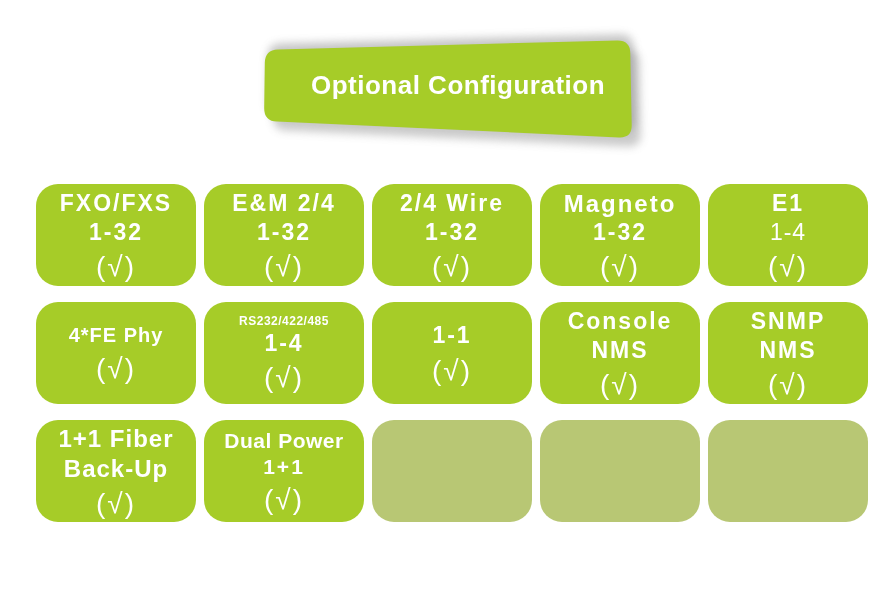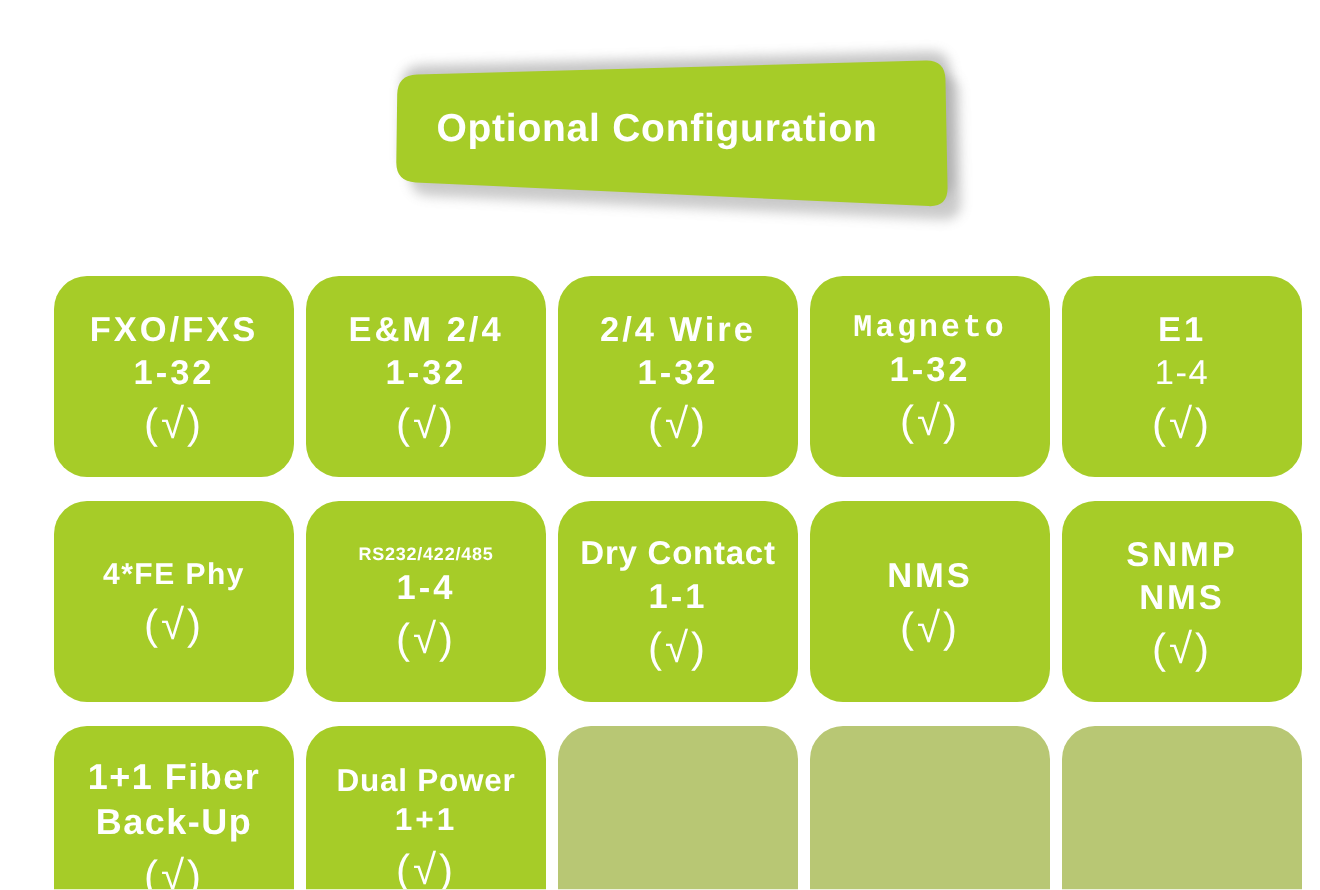--- a/index.html
+++ b/index.html
@@ -11,41 +11,41 @@
     width: 880px;
     height: 593px;
     background: #ffffff;
     overflow: hidden;
   }
 
   
   .banner-svg { position: absolute; left: 240px; top: 15px; }
   .banner-label {
     position: absolute;
-    left: 254px; top: 50px;
+    left: 274px; top: 50px;
     width: 368px; height: 70px;
     display: flex; align-items: center; justify-content: center;
     color: #ffffff;
     font-size: 26px;
     font-weight: bold;
     letter-spacing: 0.5px;
     white-space: nowrap;
   }
 
   
   .cards {
     position: absolute;
     left: 36px; top: 184px;
     display: grid;
     grid-template-columns: repeat(5, 160px);
     column-gap: 8px;
     row-gap: 16px;
   }
   .card {
-    width: 160px; height: 134px;
+    width: 160px; height: 102px;
     background: var(--green, #a6cc28);
     border-radius: 22px;
     color: #ffffff;
     display: flex;
     flex-direction: column;
     align-items: center;
     justify-content: center;
     text-align: center;
     padding: 4px 2px;
   }
@@ -60,21 +60,21 @@
   }
   .card .chk {
     font-size: 28px;
     font-weight: 400;
     letter-spacing: 2px;
     line-height: 1;
     margin-top: 7px;
   }
 
   
-  .cards .card:nth-child(4)  .l1 { font-size: 21px; font-family: Liberation Mono, monospace; }                       
+  .cards .card:nth-child(4)  .l1 { font-size: 24px; }                       
   .cards .card:nth-child(5)  .l2 { font-weight: 400; letter-spacing: 1px; } 
   .cards .card:nth-child(6)  .l1 { font-size: 20px; letter-spacing: 1px; }  
   .cards .card:nth-child(6)  .l2 { font-size: 25px; }                       
   .cards .card:nth-child(7)  .l1 { font-size: 12px; letter-spacing: 0.5px; }
   .cards .card:nth-child(8)  .l1 { font-size: 22px; letter-spacing: 0.5px; }
   .cards .card:nth-child(11) .l1,
   .cards .card:nth-child(11) .l2 { font-size: 24px; letter-spacing: 1px; }  
   .cards .card:nth-child(12) .l1 { font-size: 21px; letter-spacing: 0.5px; }
   .cards .card:nth-child(12) .l2 { font-size: 21px; }
 </style>
@@ -135,26 +135,26 @@
       <span class="chk">(√)</span>
     </div>
 
     <div class="card">
       <span class="l1">RS232/422/485</span>
       <span class="l2">1-4</span>
       <span class="chk">(√)</span>
     </div>
 
     <div class="card">
-      <span class="l1">Dry Contact</span>
       <span class="l2">1-1</span>
       <span class="chk">(√)</span>
     </div>
 
     <div class="card">
+      <span class="l1">Console</span>
       <span class="l2">NMS</span>
       <span class="chk">(√)</span>
     </div>
 
     <div class="card">
       <span class="l1">SNMP</span>
       <span class="l2">NMS</span>
       <span class="chk">(√)</span>
     </div>
 

